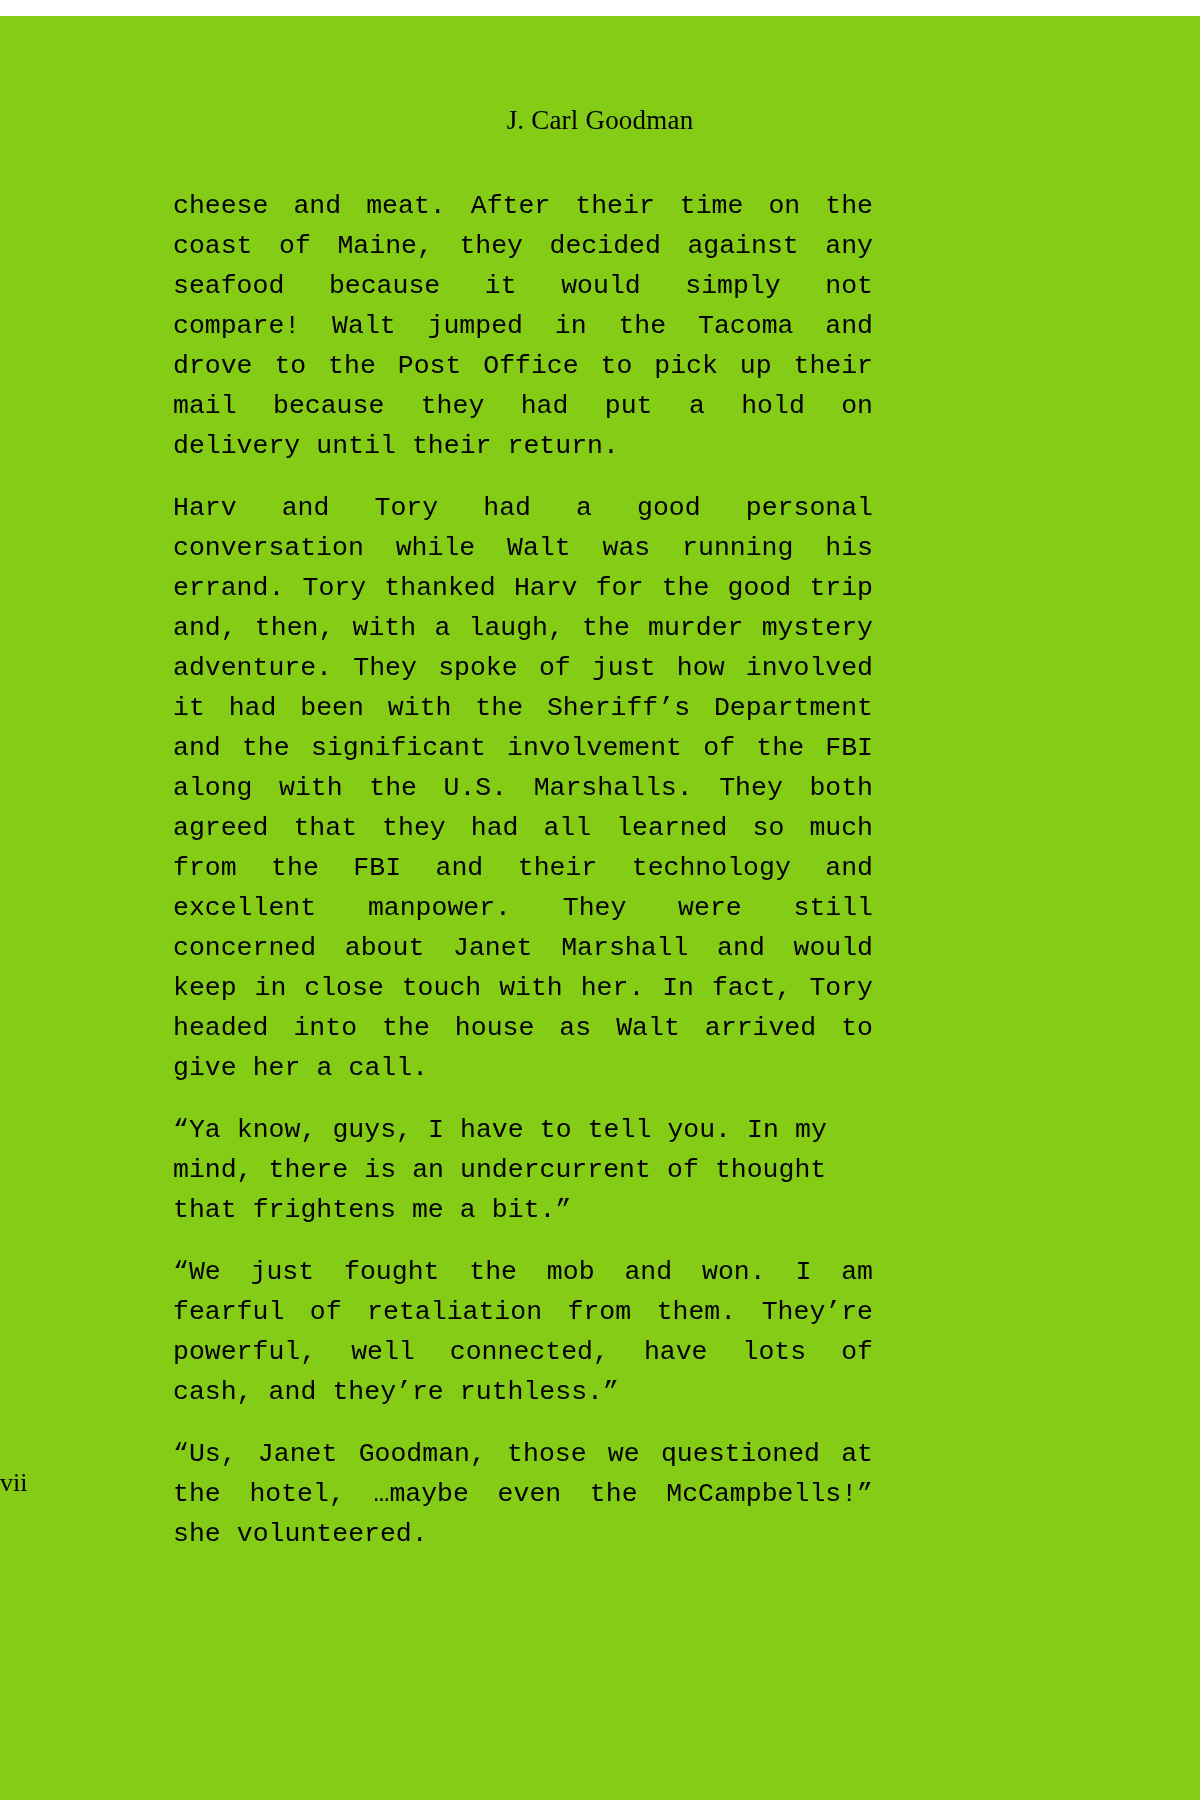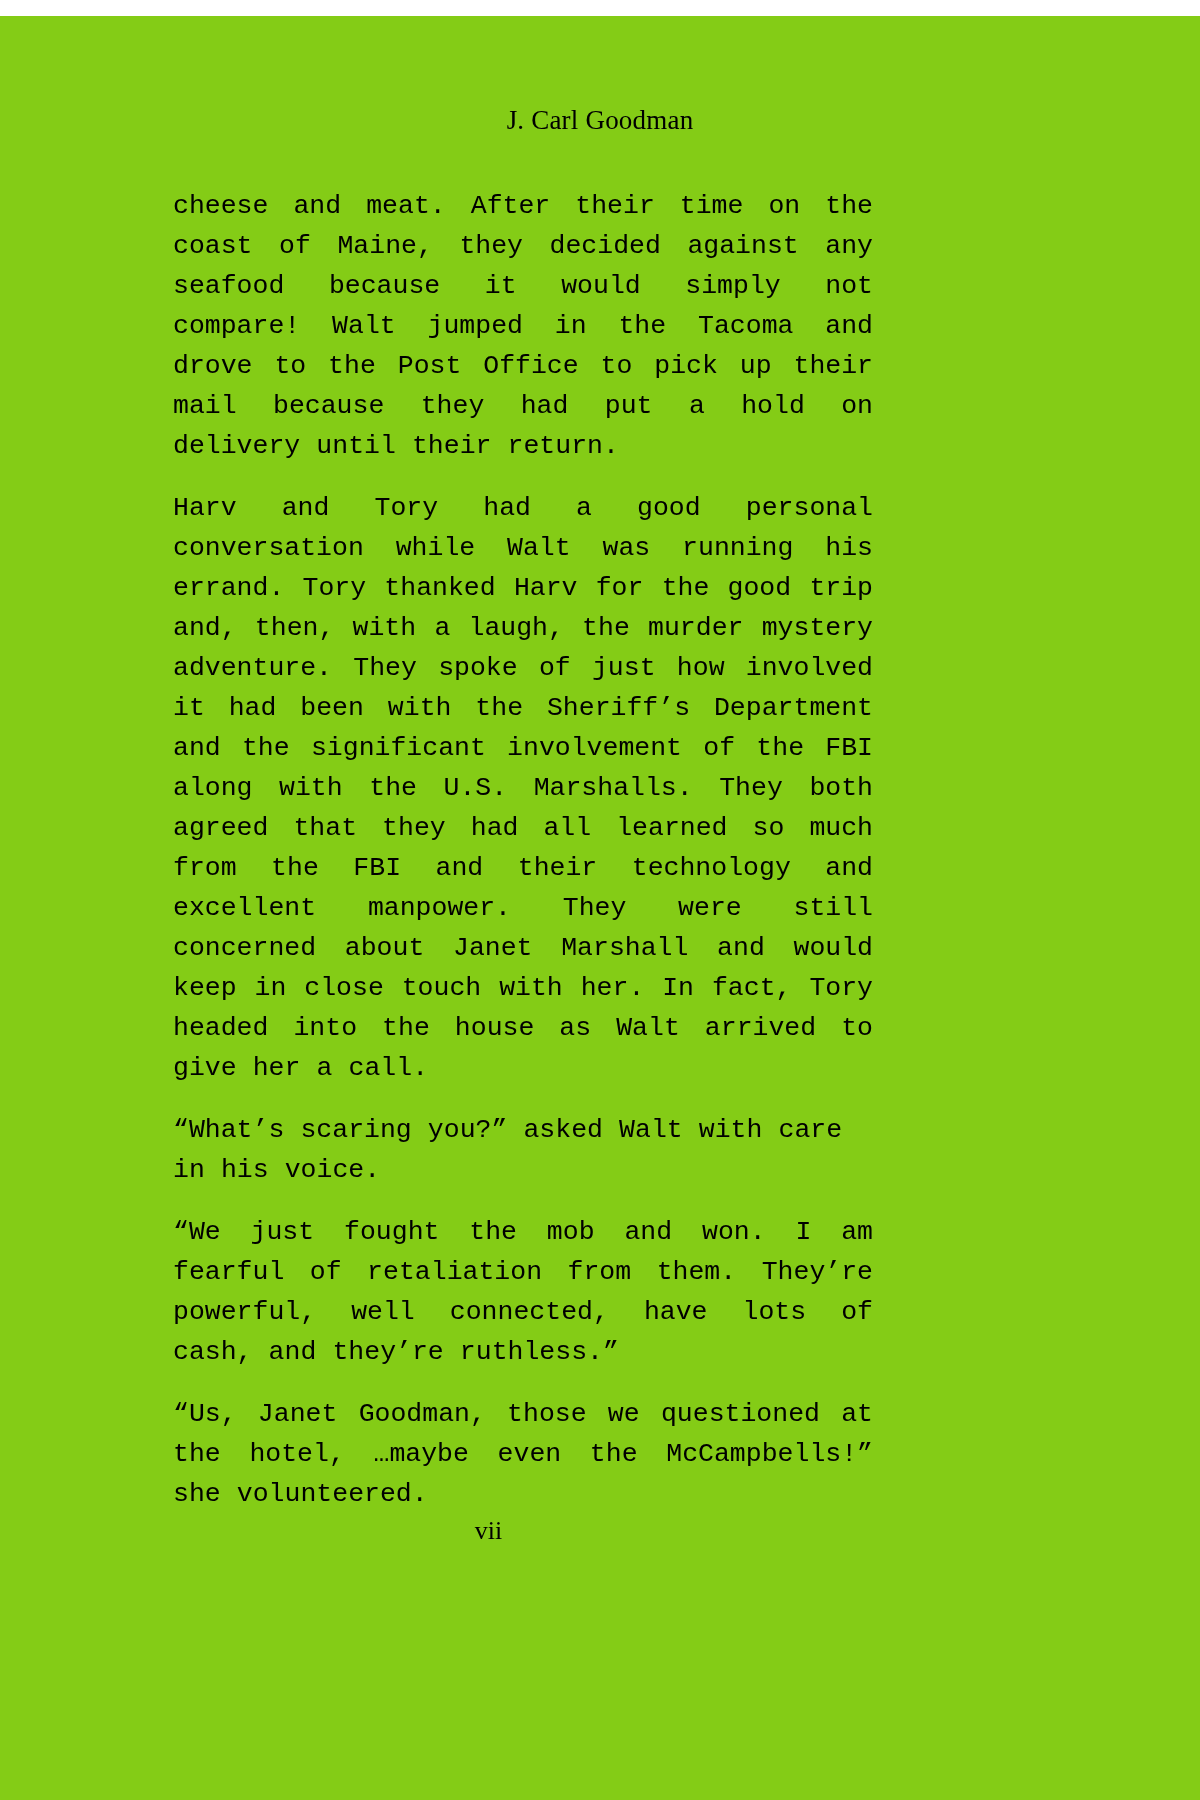--- a/index.html
+++ b/index.html
@@ -52,43 +52,42 @@
   }
   
   p.para.ragged {
     text-align: left;
   }
   p.para.short {
     text-align: left;
   }
   .folio-inner {
     position: absolute;
-    top: 1500px;
+    top: 1452px;
     left: 0;
     width: 977px;
-    text-align: center;
     font-size: 26px;
   }
 </style>
 </head>
 <body>
 
 <div class="page">
 
   <div class="running-head">J. Carl Goodman</div>
 
   <div class="text-block">
 
     <p class="para">cheese and meat. After their time on the coast of Maine, they decided against any seafood because it would simply not compare! Walt jumped in the Tacoma and drove to the Post Office to pick up their mail because they had put a hold on delivery until their return.</p>
 
     <p class="para">Harv and Tory had a good personal conversation while Walt was running his errand. Tory thanked Harv for the good trip and, then, with a laugh, the murder mystery adventure. They spoke of just how involved it had been with the Sheriff’s Department and the significant involvement of the FBI along with the U.S. Marshalls. They both agreed that they had all learned so much from the FBI and their technology and excellent manpower. They were still concerned about Janet Marshall and would keep in close touch with her. In fact, Tory headed into the house as Walt arrived to give her a call.</p>
 
 
+    <p class="para ragged">“Ya know, guys, I have to tell you. In my mind, there is an undercurrent of thought that frightens me a bit.”</p>
 
-    <p class="para short">“What’s scaring you?” asked Walt with care in his voice.</p>
 
     <p class="para">“We just fought the mob and won. I am fearful of retaliation from them. They’re powerful, well connected, have lots of cash, and they’re ruthless.”</p>
 
 
     <p class="para">“Us, Janet Goodman, those we questioned at the hotel, …maybe even the McCampbells!” she volunteered.</p>
 
   </div>
 
   <div class="folio-inner">vii</div>
 

